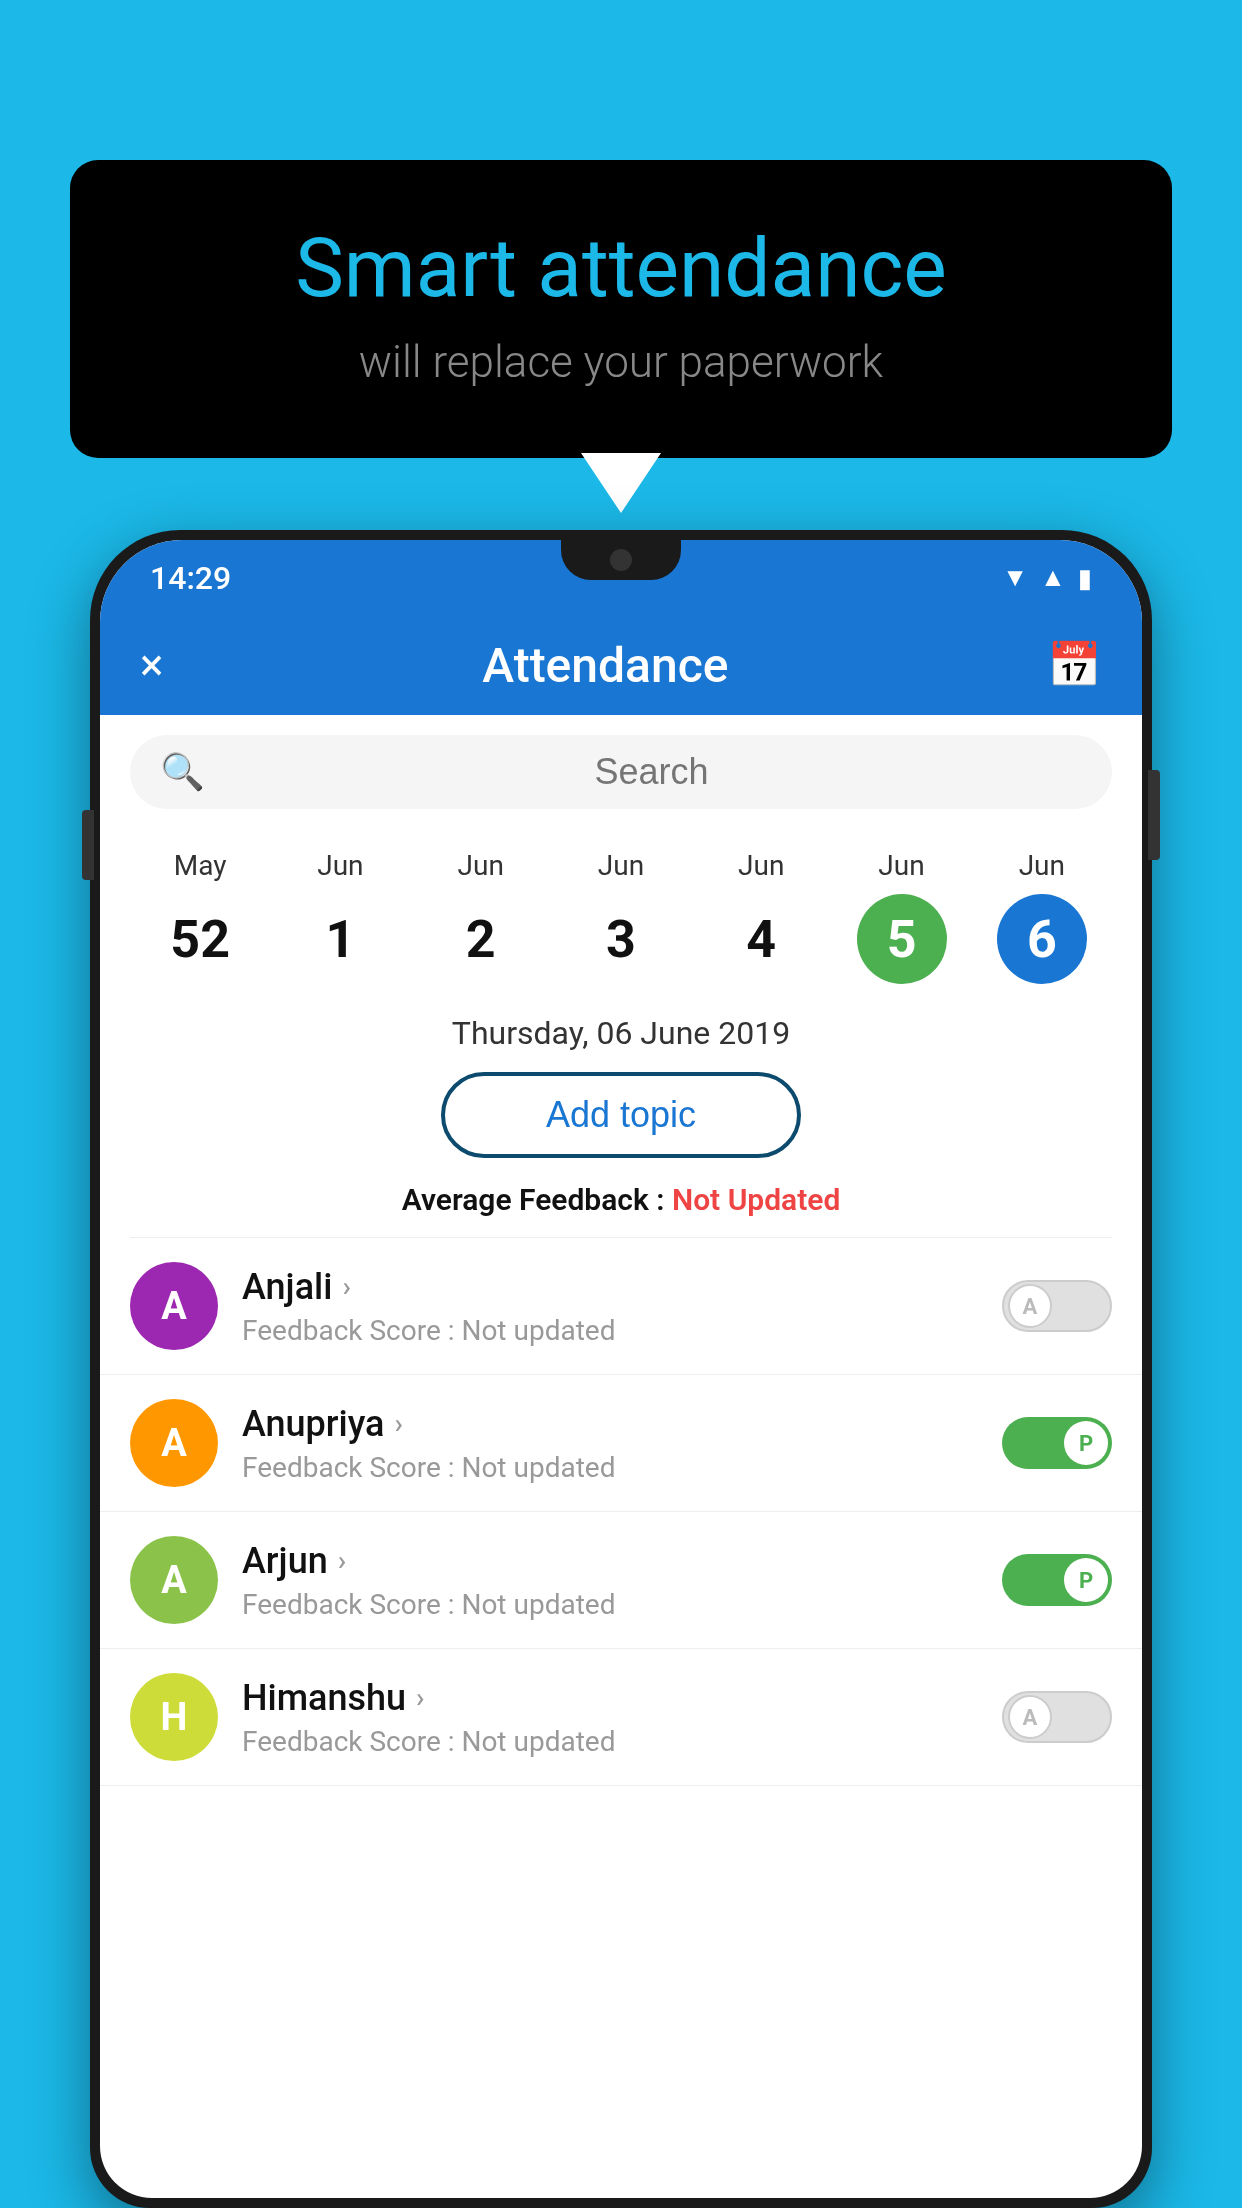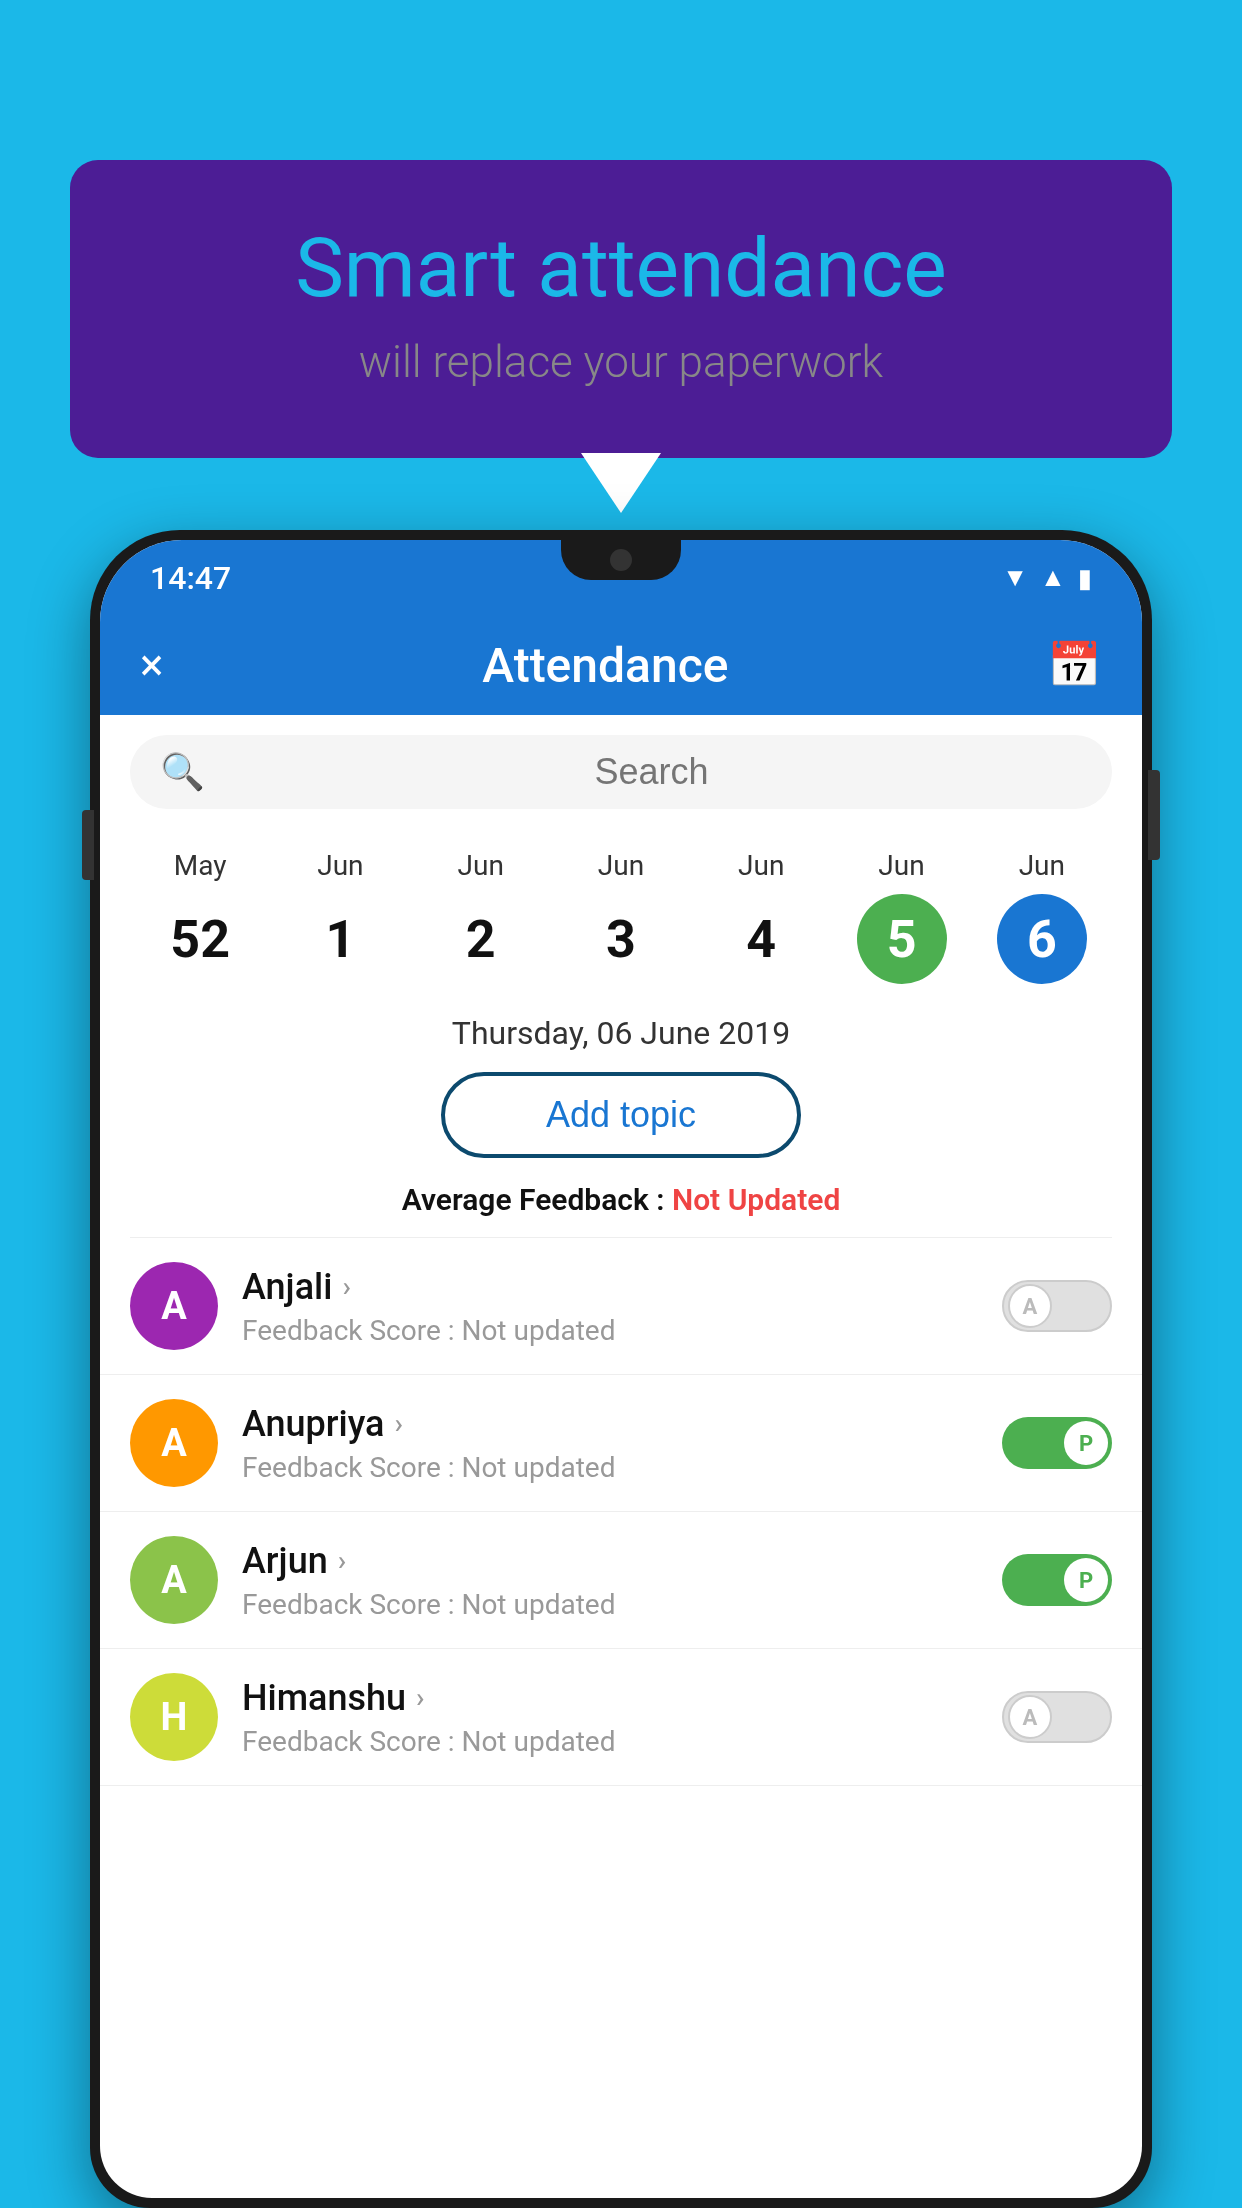--- a/index.html
+++ b/index.html
@@ -15,21 +15,21 @@
 
     
     .speech-bubble-container {
       position: absolute;
       top: 160px;
       left: 70px;
       right: 70px;
     }
 
     .speech-bubble {
-      background: #4c1d95;
+      background: #000000;
       border-radius: 28px;
       padding: 60px 80px 70px;
       text-align: center;
       position: relative;
     }
 
     .speech-bubble::after {
       content: '';
       position: absolute;
       bottom: -55px;
@@ -396,21 +396,21 @@
 
 <div class="phone-frame">
   <div class="side-button-vol"></div>
   <div class="side-button-power"></div>
   <div class="phone-inner">
 
     <div class="status-bar">
       <div class="notch">
         <div class="camera-dot"></div>
       </div>
-      <span class="time">14:47</span>
+      <span class="time">14:29</span>
       <div class="status-icons">
         <span>▼</span>
         <span>▲</span>
         <span>▮</span>
       </div>
     </div>
 
     <div class="app-bar">
       <span class="app-bar-icon">×</span>
       <span class="app-bar-title">Attendance</span>

